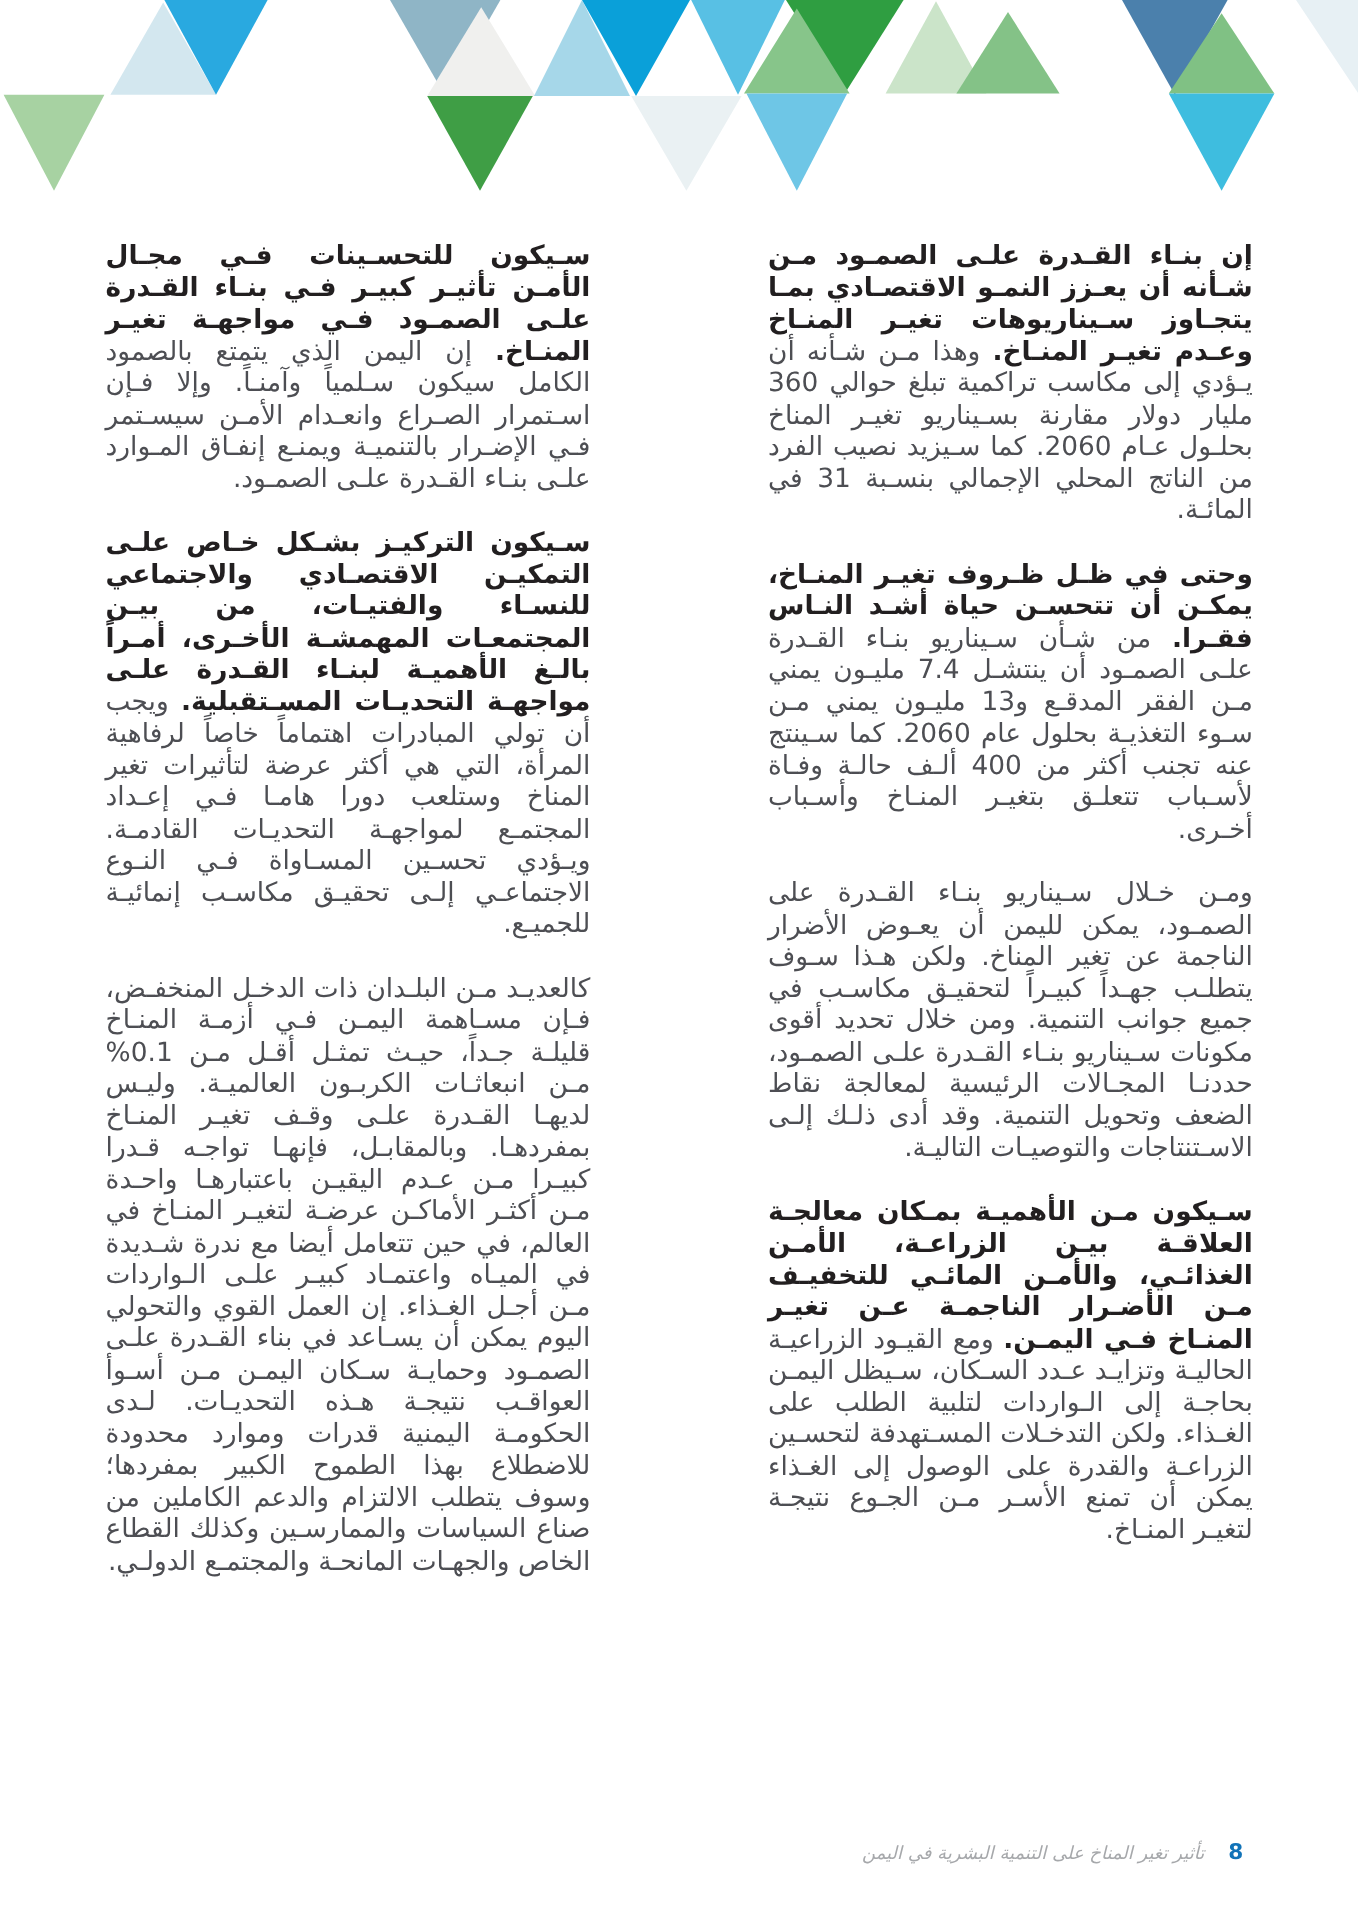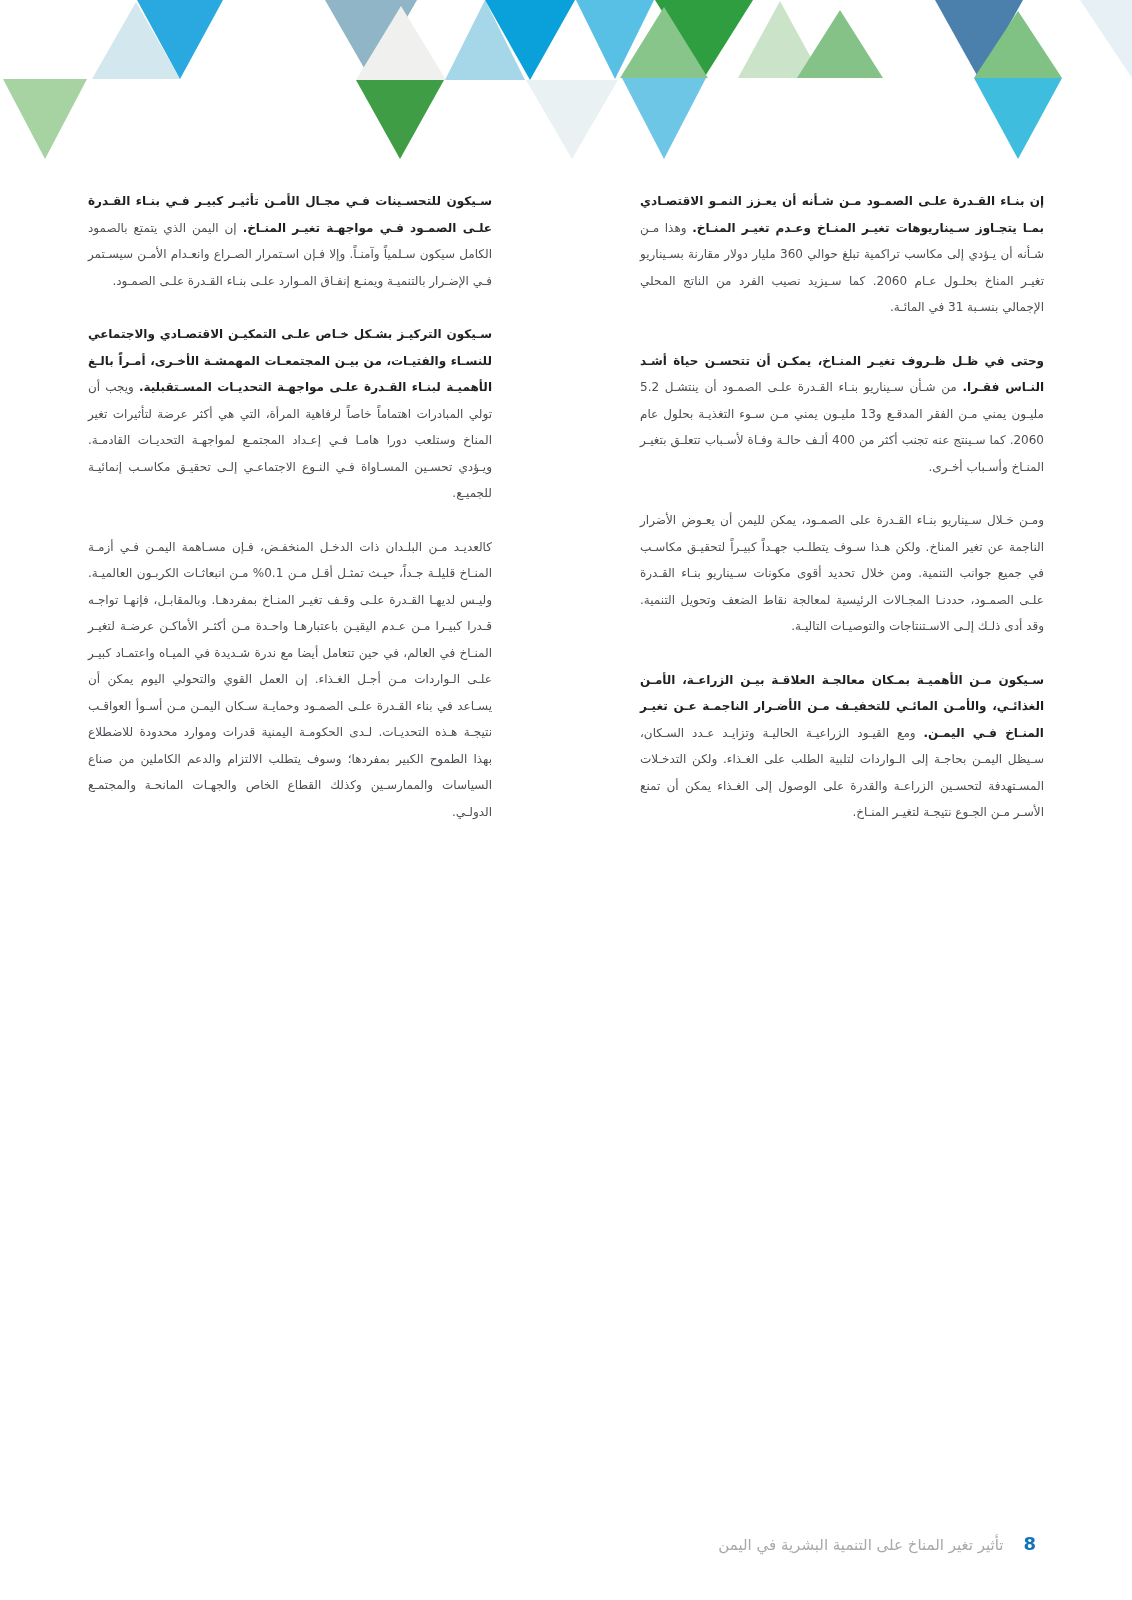--- a/index.html
+++ b/index.html
@@ -12,33 +12,33 @@
     position:absolute; top:0; left:0; width:1132px; height:162px;
     overflow:hidden;
   }
   .tri { position:absolute; width:0; height:0; }
   .content {
     position:absolute; top:188px; left:88px; width:956px;
     display:flex; direction:rtl; justify-content:space-between;
   }
   .col { width:404px; }
   .para {
-    margin:0 0 27px 0;
-    font-size:12px; line-height:26.5px;
+    margin:13px 0 27px 0;
+    font-size:22px; line-height:26.5px;
     text-align:justify; text-align-last:right;
     direction:rtl; unicode-bidi:embed;
     color:#4d4e53;
   }
   .para strong { color:#221f20; font-weight:bold; letter-spacing:0.1px; }
   .footer {
     position:absolute; top:1533px; right:96px;
     direction:rtl; display:flex; align-items:baseline; gap:20px;
   }
   .page-number { font-size:18px; font-weight:bold; color:#1173b8; }
-  .footer-title { font-size:15px; color:#a6a8ab; }
+  .footer-title { font-size:15px; color:#a6a8ab;font-style:italic; }
 </style>
 </head>
 <body>
 
 <div class="header-deco">
     <div class="tri" style="left: 92px; top: 2px; border-left: 44.5px solid transparent; border-right: 44.5px solid transparent; border-bottom: 77px solid rgb(211, 231, 239);"></div>
     <div class="tri" style="left: 137px; top: 0px; border-left: 43.5px solid transparent; border-right: 43.5px solid transparent; border-top: 79px solid rgb(41, 169, 224);"></div>
     <div class="tri" style="left: 3px; top: 79px; border-left: 42.5px solid transparent; border-right: 42.5px solid transparent; border-top: 80px solid rgb(167, 210, 162);"></div>
     <div class="tri" style="left: 325px; top: 0px; border-left: 46.5px solid transparent; border-right: 46.5px solid transparent; border-top: 80px solid rgb(143, 181, 198);"></div>
     <div class="tri" style="left: 356px; top: 6px; border-left: 45px solid transparent; border-right: 45px solid transparent; border-bottom: 74px solid rgb(240, 240, 238);"></div>
@@ -54,21 +54,21 @@
     <div class="tri" style="left: 797px; top: 10px; border-left: 43.5px solid transparent; border-right: 43.5px solid transparent; border-bottom: 68px solid rgb(132, 194, 135);"></div>
     <div class="tri" style="left: 935px; top: 0px; border-left: 44px solid transparent; border-right: 44px solid transparent; border-top: 79px solid rgb(75, 128, 172);"></div>
     <div class="tri" style="left: 974px; top: 11px; border-left: 44px solid transparent; border-right: 44px solid transparent; border-bottom: 67px solid rgb(128, 193, 132);"></div>
     <div class="tri" style="left: 974px; top: 78px; border-left: 44px solid transparent; border-right: 44px solid transparent; border-top: 81px solid rgb(62, 189, 223);"></div>
     <div class="tri" style="left: 1080px; top: 0px; border-left: 52px solid transparent; border-right: 52px solid transparent; border-top: 78px solid rgb(231, 240, 244);"></div>
   </div>
 
 <div class="content">
   <div class="col">
       <p class="para"><strong>إن بنـاء القـدرة علـى الصمـود مـن شـأنه أن يعـزز النمـو الاقتصـادي بمـا يتجـاوز سـيناريوهات تغيـر المنـاخ وعـدم تغيـر المنـاخ.</strong> <span>وهذا مـن شـأنه أن يـؤدي إلى مكاسب تراكمية تبلغ حوالي 360 مليار دولار مقارنة بسـيناريو تغيـر المناخ بحلـول عـام 2060. كما سـيزيد نصيب الفرد من الناتج المحلي الإجمالي بنسـبة 31 في المائـة.</span></p>
-      <p class="para"><strong>وحتى في ظـل ظـروف تغيـر المنـاخ، يمكـن أن تتحسـن حياة أشـد النـاس فقـرا.</strong> <span>من شـأن سـيناريو بنـاء القـدرة علـى الصمـود أن ينتشـل 5.2 مليـون يمني مـن الفقر المدقـع و13 مليـون يمني مـن سـوء التغذيـة بحلول عام 2060. كما سـينتج عنه تجنب أكثر من 400 ألـف حالـة وفـاة لأسـباب تتعلـق بتغيـر المنـاخ وأسـباب أخـرى.</span></p>
+      <p class="para"><strong>وحتى في ظـل ظـروف تغيـر المنـاخ، يمكـن أن تتحسـن حياة أشـد النـاس فقـرا.</strong> <span>من شـأن سـيناريو بنـاء القـدرة علـى الصمـود أن ينتشـل 7.4 مليـون يمني مـن الفقر المدقـع و13 مليـون يمني مـن سـوء التغذيـة بحلول عام 2060. كما سـينتج عنه تجنب أكثر من 400 ألـف حالـة وفـاة لأسـباب تتعلـق بتغيـر المنـاخ وأسـباب أخـرى.</span></p>
       <p class="para"><span>ومـن خـلال سـيناريو بنـاء القـدرة على الصمـود، يمكن لليمن أن يعـوض الأضرار الناجمة عن تغير المناخ. ولكن هـذا سـوف يتطلـب جهـداً كبيـراً لتحقيـق مكاسـب في جميع جوانب التنمية. ومن خلال تحديد أقوى مكونات سـيناريو بنـاء القـدرة علـى الصمـود، حددنـا المجـالات الرئيسية لمعالجة نقاط الضعف وتحويل التنمية. وقد أدى ذلـك إلـى الاسـتنتاجات والتوصيـات التاليـة.</span></p>
       <p class="para"><strong>سـيكون مـن الأهميـة بمـكان معالجـة العلاقـة بيـن الزراعـة، الأمـن الغذائـي، والأمـن المائـي للتخفيـف مـن الأضـرار الناجمـة عـن تغيـر المنـاخ فـي اليمـن.</strong> <span>ومع القيـود الزراعيـة الحاليـة وتزايـد عـدد السـكان، سـيظل اليمـن بحاجـة إلى الـواردات لتلبية الطلب على الغـذاء. ولكن التدخـلات المسـتهدفة لتحسـين الزراعـة والقدرة على الوصول إلى الغـذاء يمكن أن تمنع الأسـر مـن الجـوع نتيجـة لتغيـر المنـاخ.</span></p>
     </div>
   <div class="col">
       <p class="para"><strong>سـيكون للتحسـينات فـي مجـال الأمـن تأثيـر كبيـر فـي بنـاء القـدرة علـى الصمـود فـي مواجهـة تغيـر المنـاخ.</strong> <span>إن اليمن الذي يتمتع بالصمود الكامل سيكون سـلمياً وآمنـاً. وإلا فـإن اسـتمرار الصـراع وانعـدام الأمـن سيسـتمر فـي الإضـرار بالتنميـة ويمنـع إنفـاق المـوارد علـى بنـاء القـدرة علـى الصمـود.</span></p>
       <p class="para"><strong>سـيكون التركيـز بشـكل خـاص علـى التمكيـن الاقتصـادي والاجتماعي للنسـاء والفتيـات، من بيـن المجتمعـات المهمشـة الأخـرى، أمـراً بالـغ الأهميـة لبنـاء القـدرة علـى مواجهـة التحديـات المسـتقبلية.</strong> <span>ويجب أن تولي المبادرات اهتماماً خاصاً لرفاهية المرأة، التي هي أكثر عرضة لتأثيرات تغير المناخ وستلعب دورا هامـا فـي إعـداد المجتمـع لمواجهـة التحديـات القادمـة. ويـؤدي تحسـين المسـاواة فـي النـوع الاجتماعـي إلـى تحقيـق مكاسـب إنمائيـة للجميـع.</span></p>
       <p class="para"><span>كالعديـد مـن البلـدان ذات الدخـل المنخفـض، فـإن مسـاهمة اليمـن فـي أزمـة المنـاخ قليلـة جـداً، حيـث تمثـل أقـل مـن 0.1% مـن انبعاثـات الكربـون العالميـة. وليـس لديهـا القـدرة علـى وقـف تغيـر المنـاخ بمفردهـا. وبالمقابـل، فإنهـا تواجـه قـدرا كبيـرا مـن عـدم اليقيـن باعتبارهـا واحـدة مـن أكثـر الأماكـن عرضـة لتغيـر المنـاخ في العالم، في حين تتعامل أيضا مع ندرة شـديدة في الميـاه واعتمـاد كبيـر علـى الـواردات مـن أجـل الغـذاء. إن العمل القوي والتحولي اليوم يمكن أن يسـاعد في بناء القـدرة علـى الصمـود وحمايـة سـكان اليمـن مـن أسـوأ العواقـب نتيجـة هـذه التحديـات. لـدى الحكومـة اليمنية قدرات وموارد محدودة للاضطلاع بهذا الطموح الكبير بمفردها؛ وسوف يتطلب الالتزام والدعم الكاملين من صناع السياسات والممارسـين وكذلك القطاع الخاص والجهـات المانحـة والمجتمـع الدولـي.</span></p>
     </div>
 </div>
 

